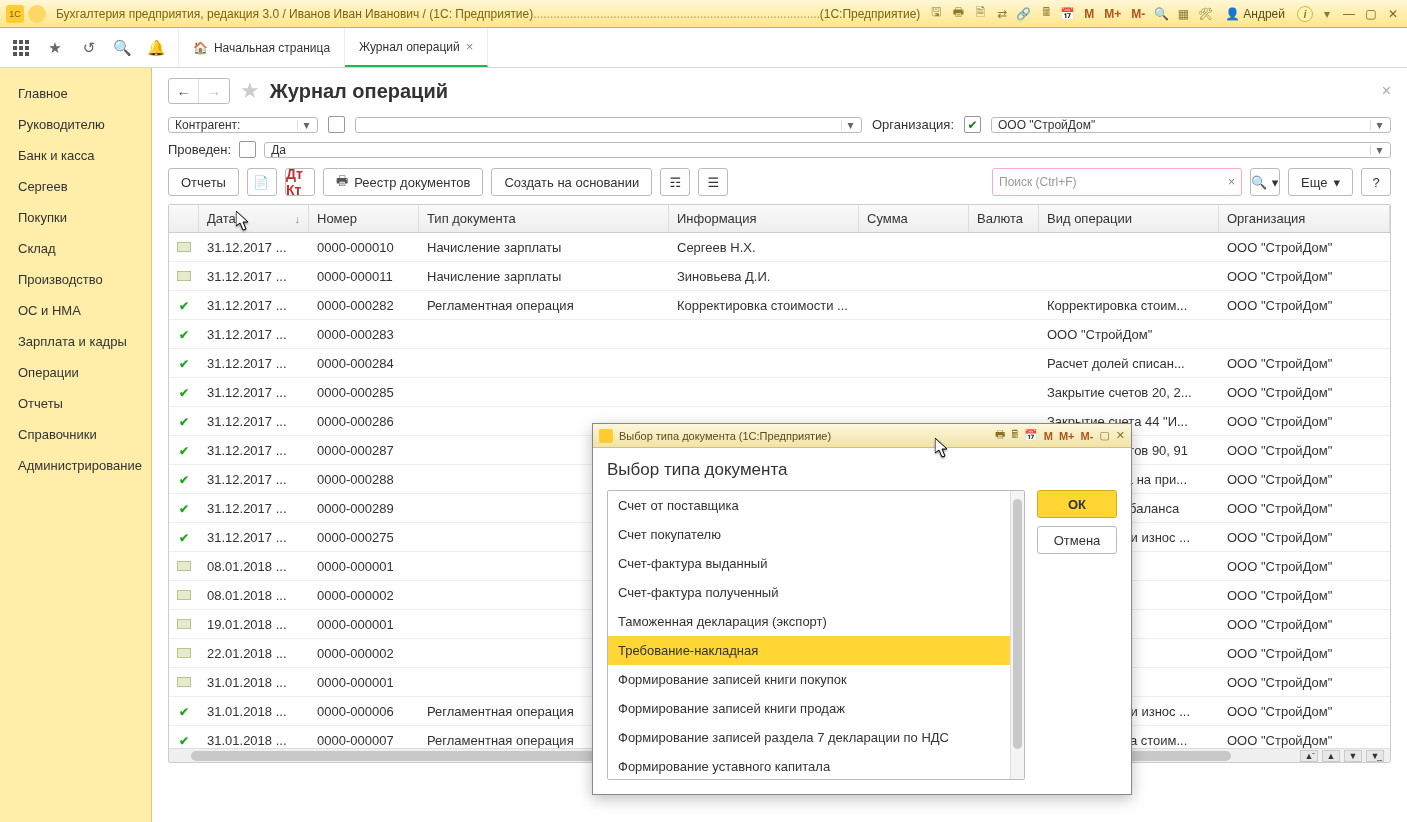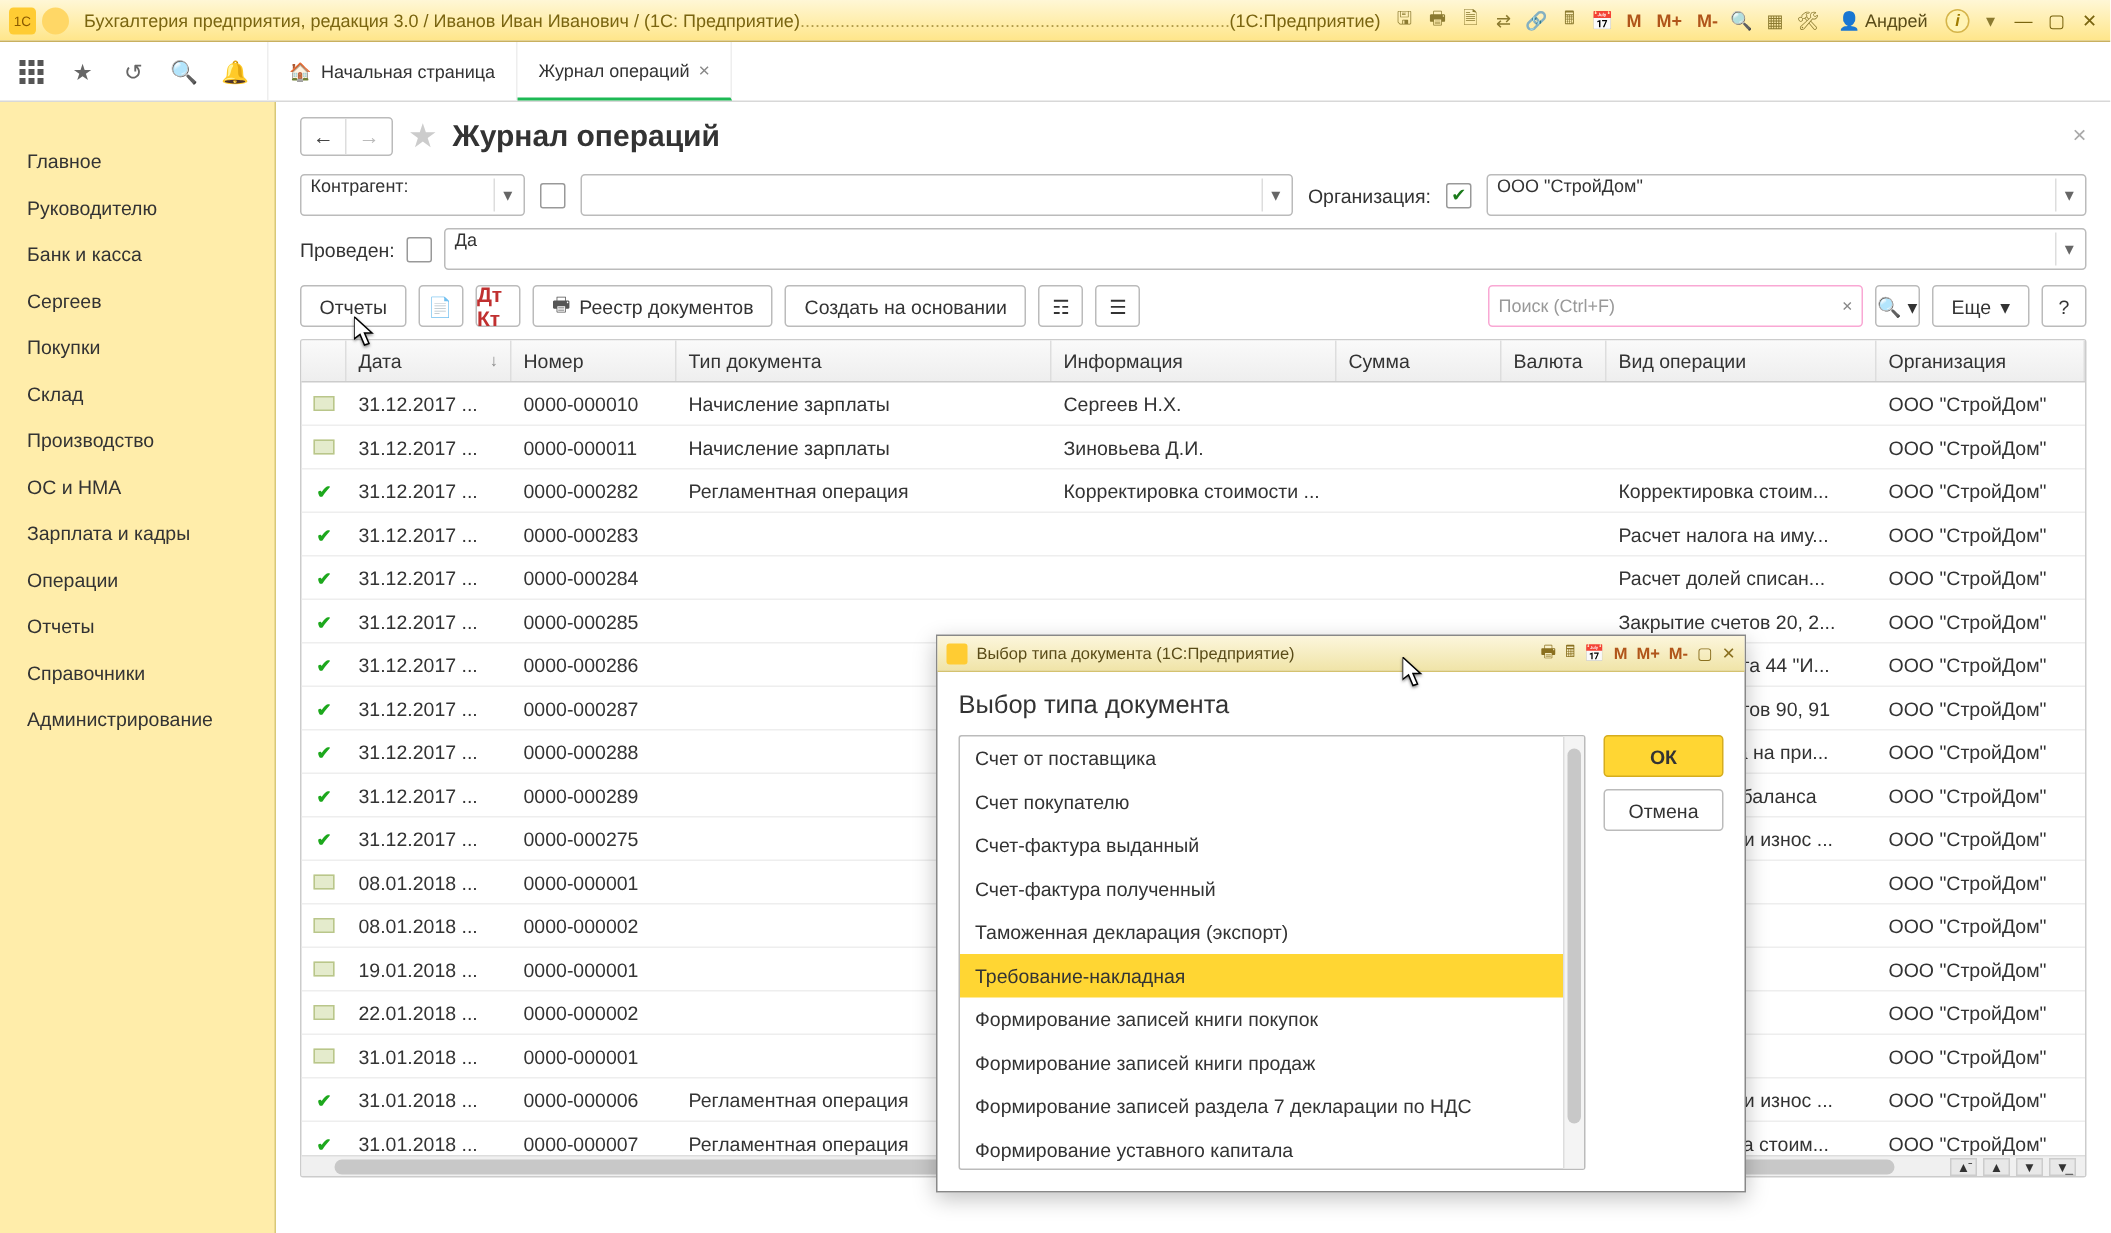--- a/index.html
+++ b/index.html
@@ -26,40 +26,40 @@
 .toprow .grid-ico { display: grid; grid-template-columns: repeat(3, 4px); grid-template-rows: repeat(3, 4px); gap: 2px; }
 .toprow .grid-ico span { background: #555; }
 .toprow .tab { display: flex; align-items: center; padding: 0 14px; border-right: 1px solid #eee; gap: 6px; cursor: pointer; }
 .toprow .tab.start { border-left: 1px solid #eee; }
 .toprow .tab .home-ico { color: #777; }
 .toprow .tab.active { border-bottom: 2px solid #1db954; }
 .toprow .tab .close { color: #888; font-size: 13px; }
 
 
 .main { display: flex; height: calc(822px - 28px - 40px); }
-.sidebar { width: 184px; background: #ffedaa; border-right: 1px solid #d8c878; padding-top: 24px; }
+.sidebar { width: 152px; background: #ffedaa; border-right: 1px solid #d8c878; padding-top: 10px; }
 .sidebar .item { padding: 8px 18px; font-size: 13px; color: #333; cursor: pointer; }
 
 .content { flex: 1; position: relative; background: #fff; }
 
 .content-inner { padding: 10px 16px 0 16px; }
 
 
 .page-head { display: flex; align-items: center; gap: 10px; margin-bottom: 12px; }
 .nav-btns { display: flex; border: 1px solid #bbb; border-radius: 3px; height: 26px; }
 .nav-btns .nb { width: 30px; display: flex; align-items: center; justify-content: center; color: #444; font-size: 14px; }
 .nav-btns .nb:first-child { border-right: 1px solid #ddd; }
 .nav-btns .nb.disabled { color: #bbb; }
 .star-big { color: #ccc; font-size: 22px; }
 .page-title { font-size: 20px; font-weight: bold; }
 .close-page { margin-left: auto; font-size: 16px; color: #aaa; cursor: pointer; }
 
 
 .filter-row { display: flex; align-items: center; gap: 10px; margin-bottom: 8px; }
-.combo { border: 1px solid #bbb; height: 28px; border-radius: 3px; display: flex; align-items: flex-start; padding: 0 6px; background: #fff; position: relative; }
+.combo { border: 1px solid #bbb; height: 16px; border-radius: 3px; display: flex; align-items: flex-end; padding: 0 6px; background: #fff; position: relative; }
 .combo .dd { position: absolute; right: 2px; top: 2px; bottom: 2px; width: 18px; display: flex; align-items: center; justify-content: center; color: #666; border-left: 1px solid #ddd; }
 .combo.kontr { width: 150px; }
 .combo.big { flex: 1; }
 .chk { width: 17px; height: 17px; border: 1px solid #999; border-radius: 2px; display: inline-flex; align-items: center; justify-content: center; background: #fff; }
 .chk.checked::after { content: "✔"; color: #1a7a1a; font-size: 12px; }
 .lbl { font-size: 13px; }
 
 .filter-row2 { display: flex; align-items: center; gap: 8px; margin-bottom: 10px; }
 .combo.proved { flex: 1; }
 
@@ -350,21 +350,20 @@
             <div class="tr">
               <div class="td c-ico">
                 <span class="row-ico ok"></span>
               </div>
               <div class="td c-date">31.12.2017 ...</div>
               <div class="td c-num">0000-000283</div>
               <div class="td c-type"></div>
               <div class="td c-info"></div>
               <div class="td c-sum"></div>
               <div class="td c-val"></div>
-              <div class="td c-op">Расчет налога на иму...</div>
               <div class="td c-org">ООО "СтройДом"</div>
             </div>
             <div class="tr">
               <div class="td c-ico">
                 <span class="row-ico ok"></span>
               </div>
               <div class="td c-date">31.12.2017 ...</div>
               <div class="td c-num">0000-000284</div>
               <div class="td c-type"></div>
               <div class="td c-info"></div>

